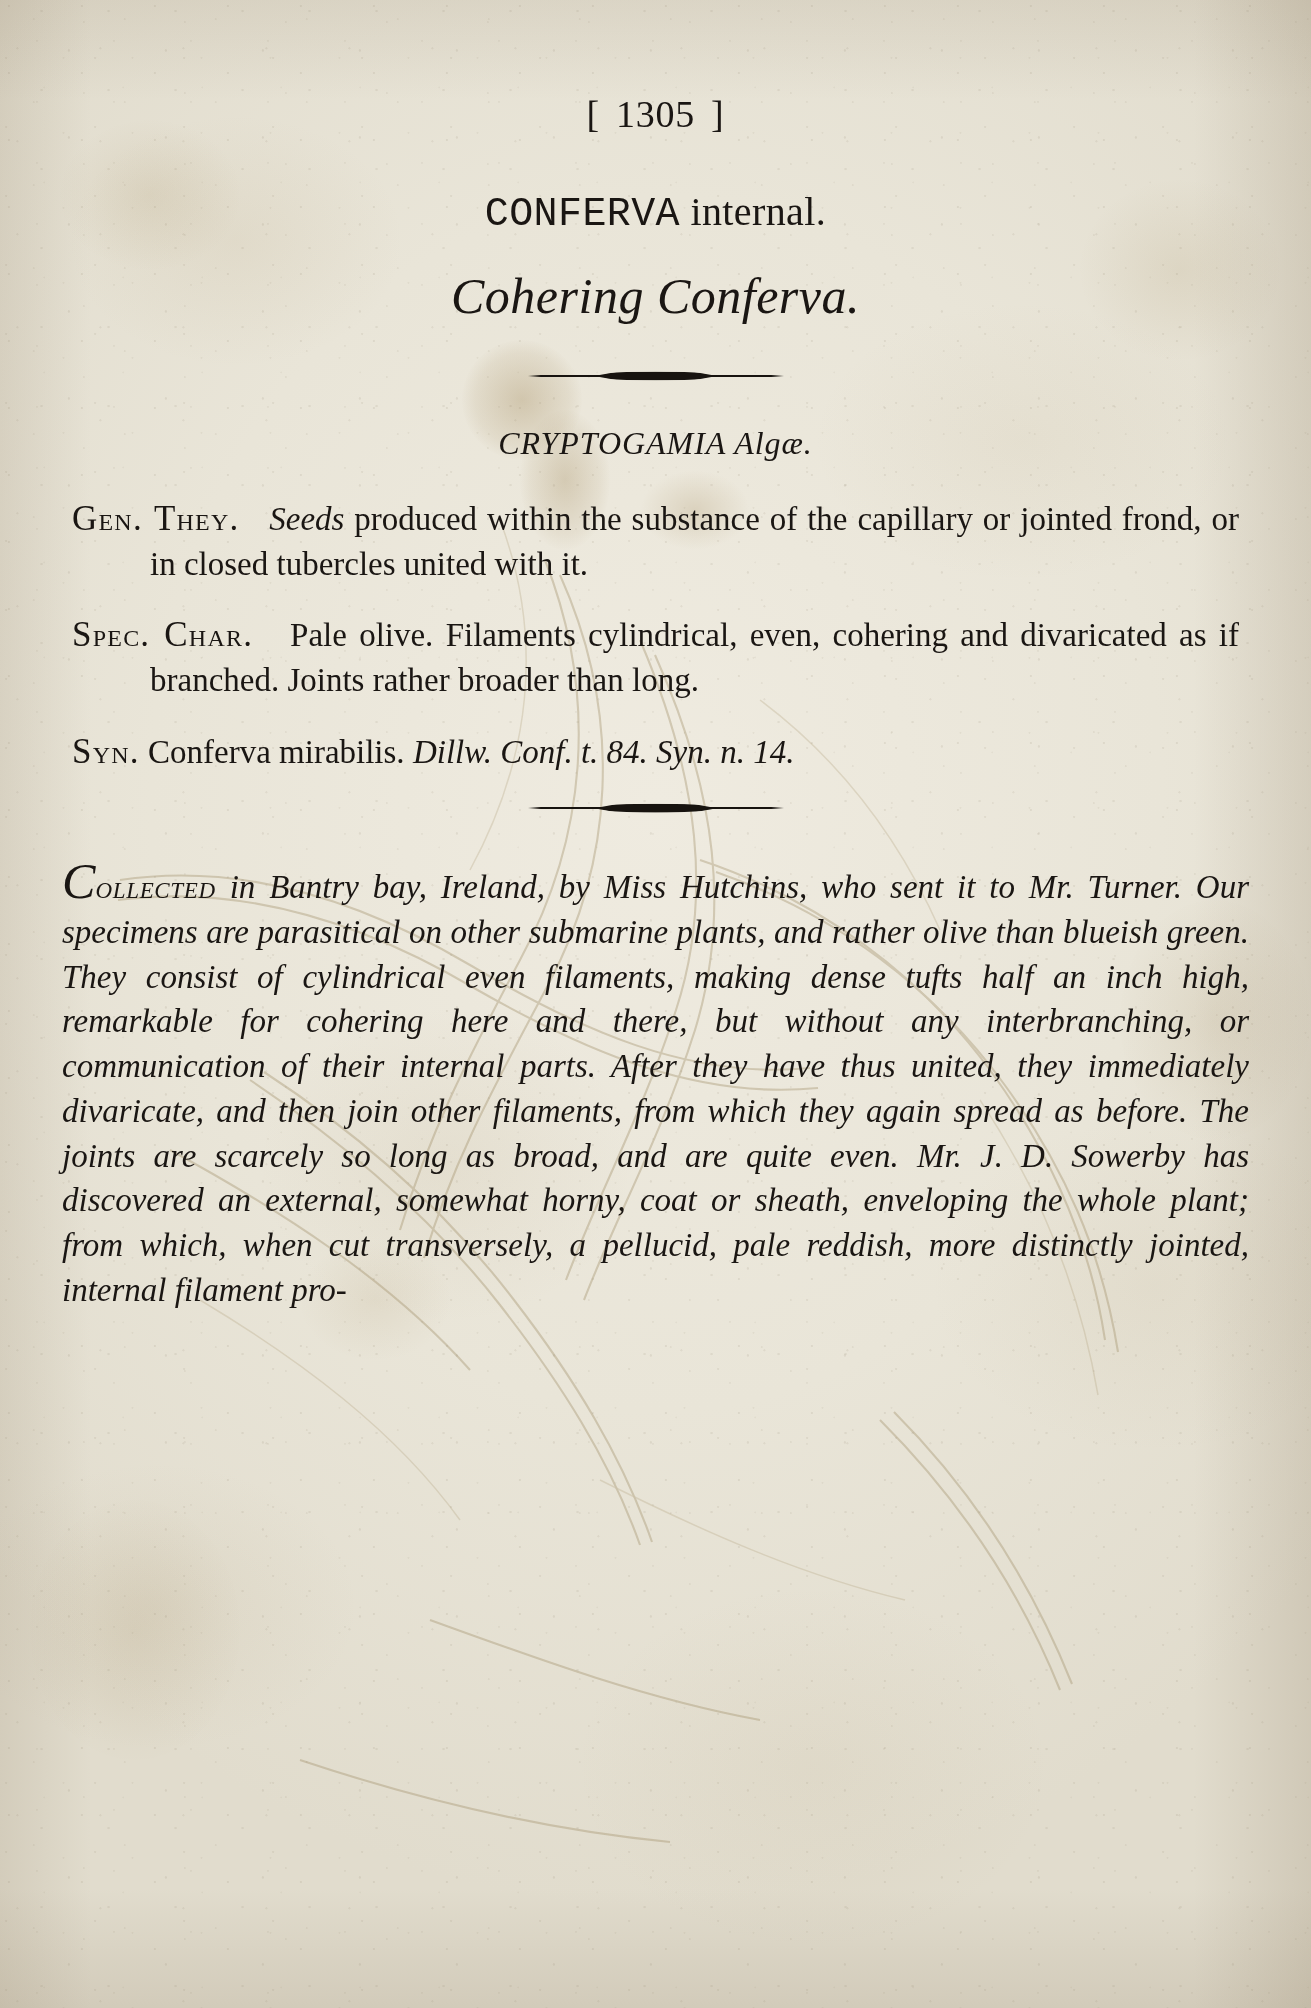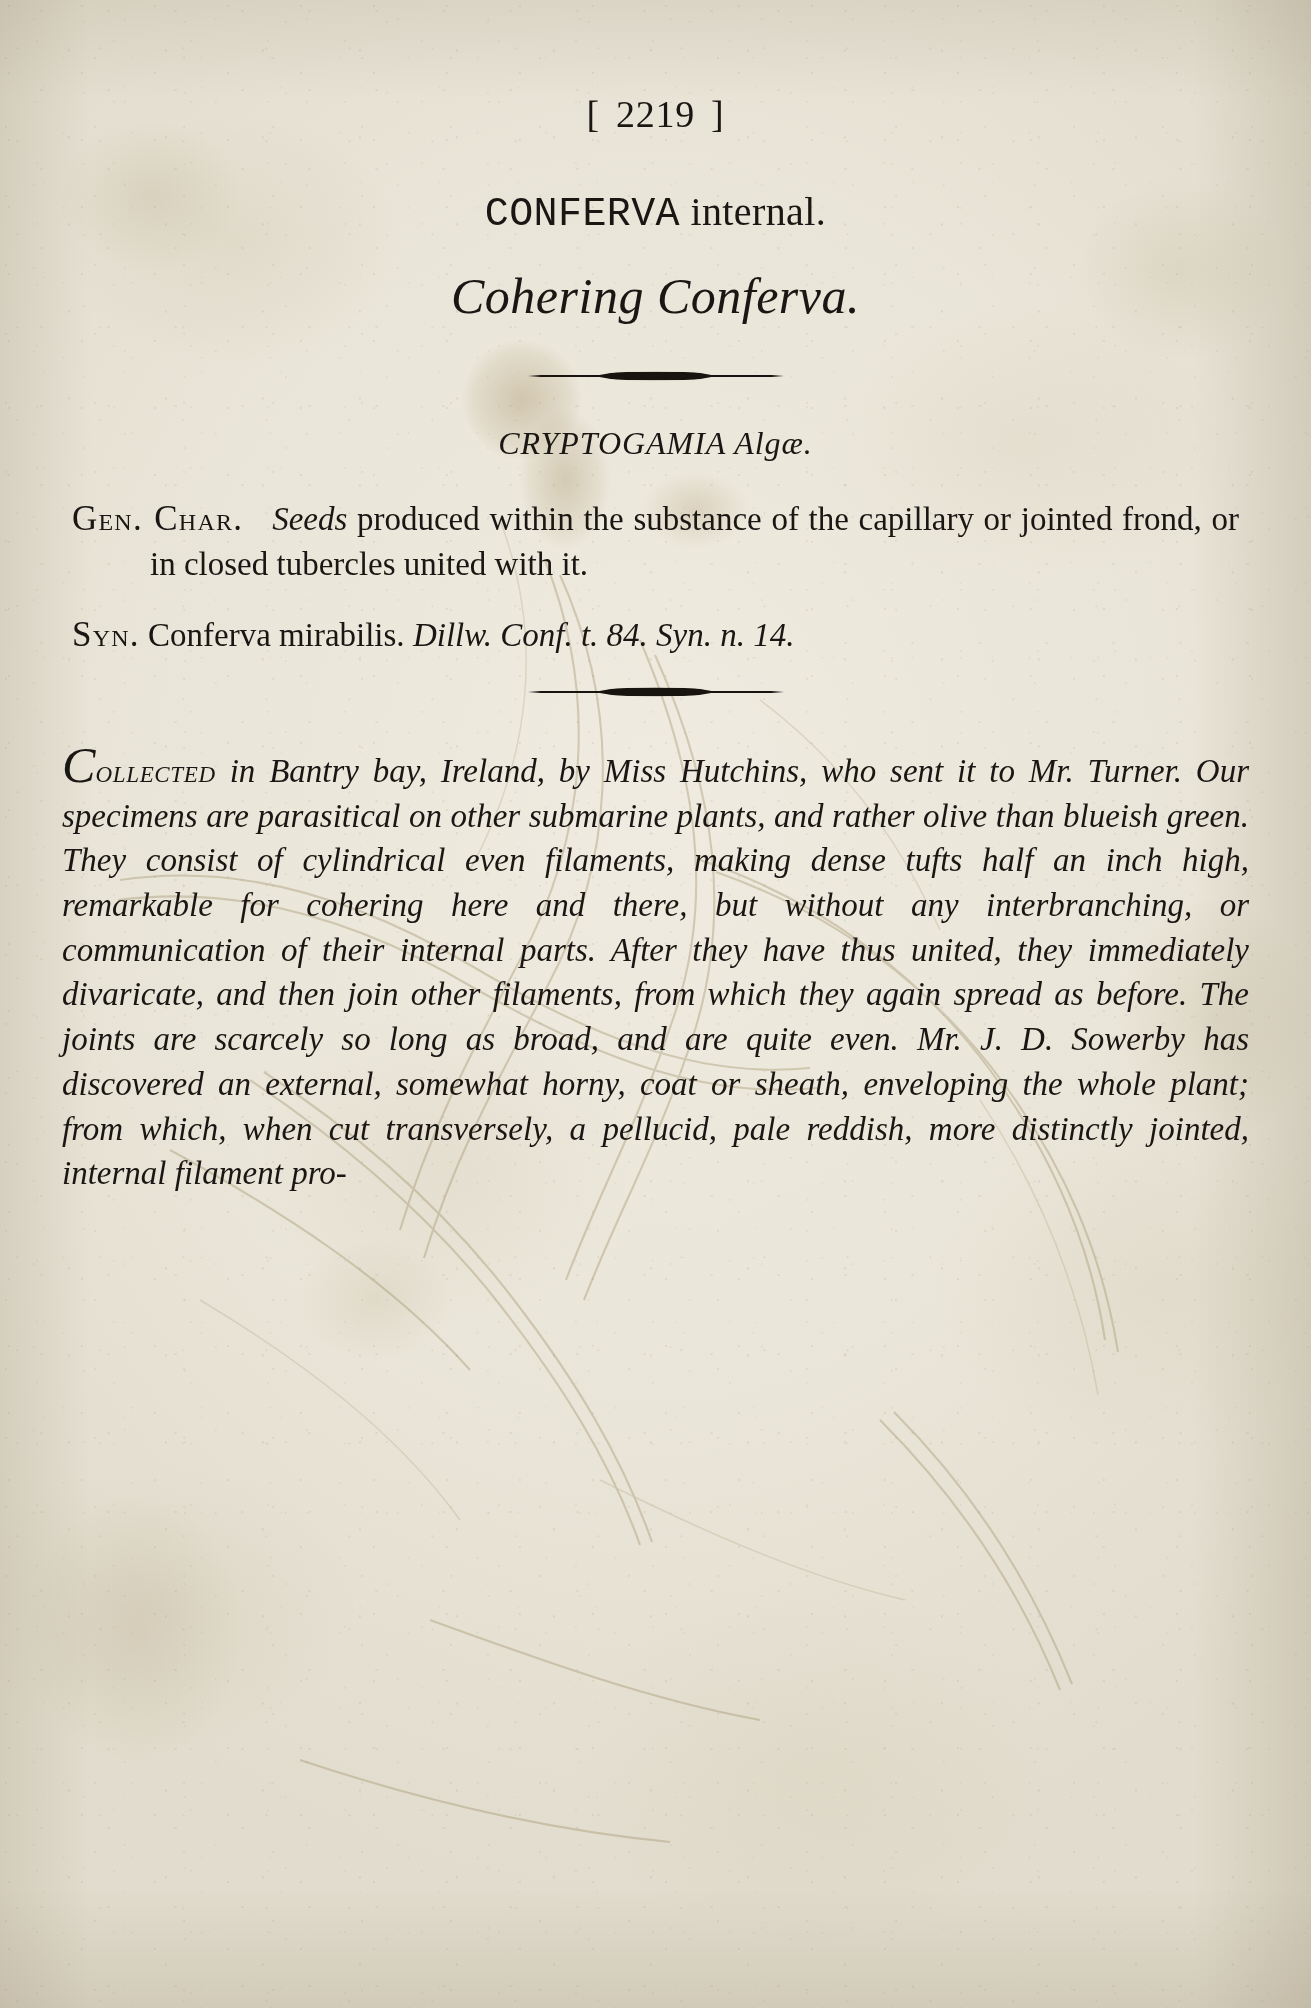--- a/index.html
+++ b/index.html
@@ -208,41 +208,45 @@
 <div class="fox" style="left:30px;top:1500px;width:210px;height:260px;
      background:radial-gradient(ellipse, rgba(150,125,78,.11), transparent 74%);"></div>
 <div class="fox" style="left:300px;top:1240px;width:150px;height:120px;
      background:radial-gradient(ellipse, rgba(150,122,70,.10), transparent 72%);"></div>
 
 <div id="grain"></div>
 
 <div id="content">
 
   <div class="pagenum">
-    <span class="br">[</span><span>2219</span><span class="br">]</span>
+    <span class="br">[</span><span>1305</span><span class="br">]</span>
   </div>
 
   <div class="species">
     <span class="genus">CONFERVA</span>
     <span>internal.</span>
   </div>
 
   <div class="common">Cohering Conferva.</div>
 
   <div class="rule"></div>
 
   <div class="order">
     <span class="ord">CRYPTOGAMIA</span>
     <span class="fam">Algæ.</span>
   </div>
 
   <div class="block">
     <p>
-      <span class="sc">Gen. Char.</span>
+      <span class="sc">Gen. They.</span>
       &nbsp;&nbsp;<span class="it">Seeds</span><span> produced within the substance of the capillary or jointed frond, or in closed tubercles united with it.</span>
+    </p>
+    <p>
+      <span class="sc">Spec. Char.</span>
+      &nbsp;&nbsp;<span>Pale olive.   Filaments cylindrical, even, cohering and divaricated as if branched.   Joints rather broader than long.</span>
     </p>
     <p>
       <span class="sc">Syn.</span>
       <span>Conferva mirabilis.</span>
       <span class="it">Dillw. Conf. t. 84.  Syn. n. 14.</span>
     </p>
   </div>
 
   <div class="rule rule2"></div>
 

